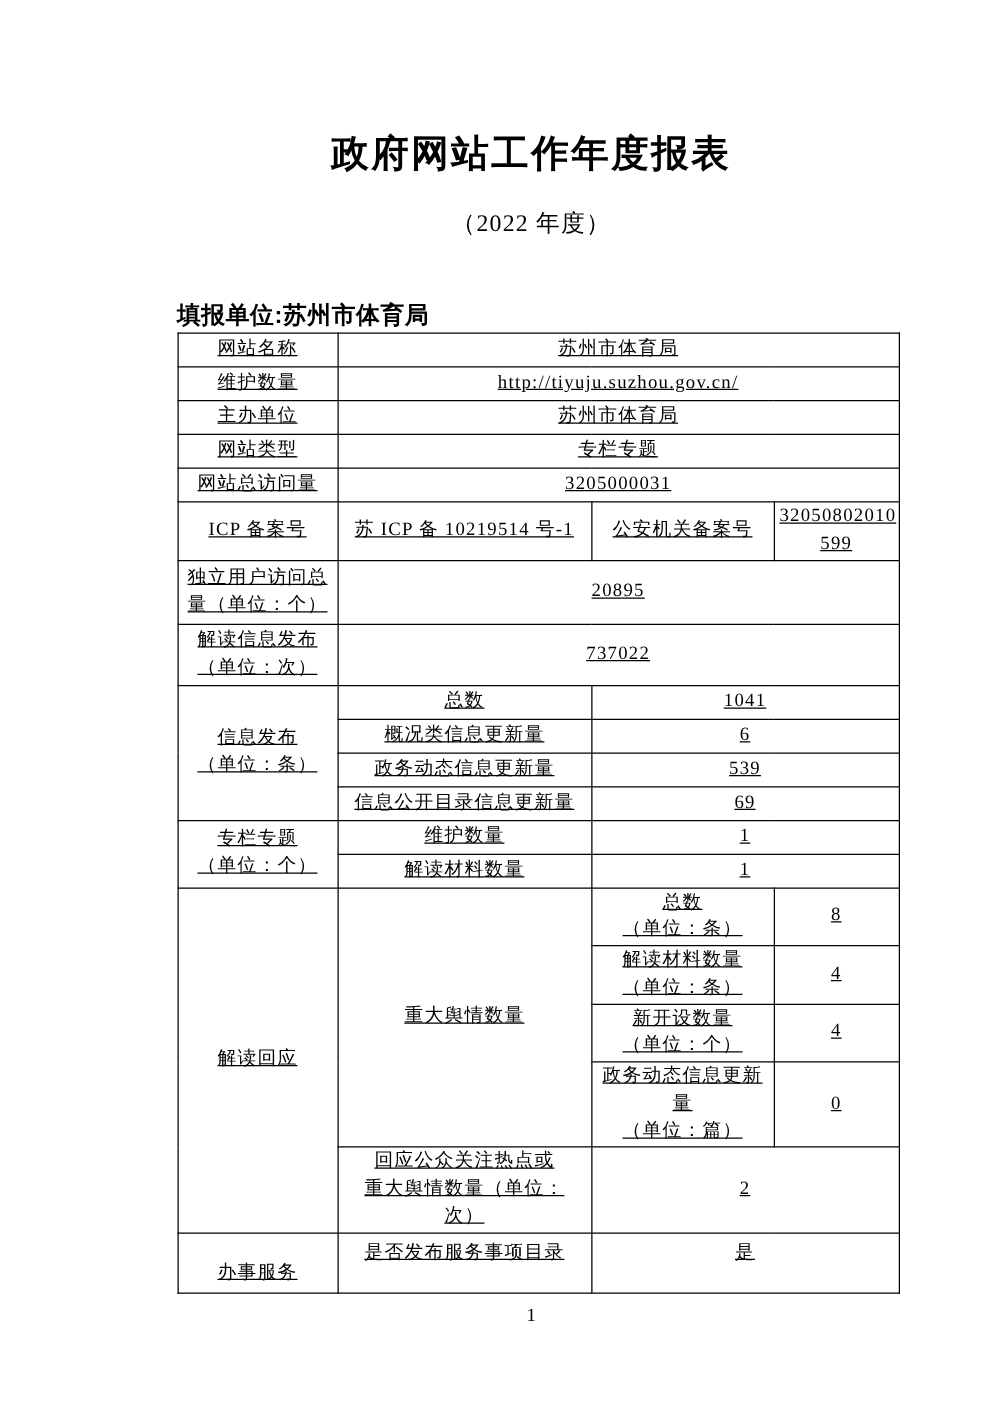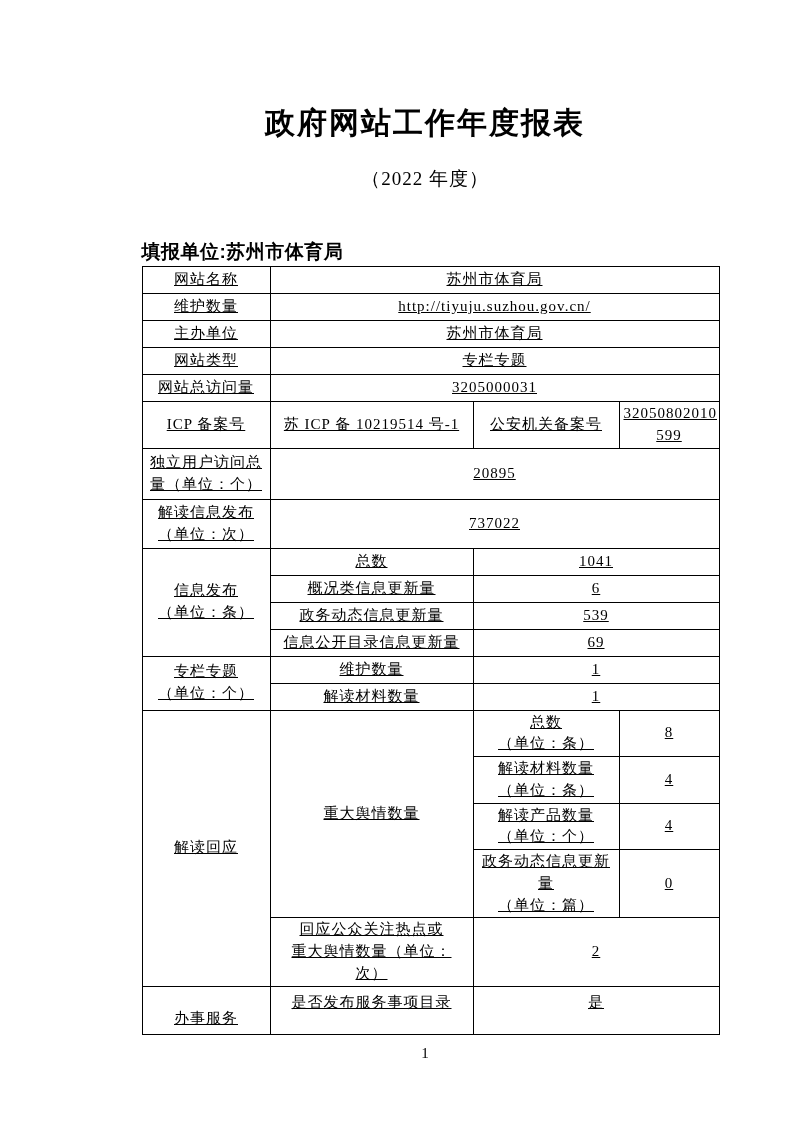--- a/index.html
+++ b/index.html
@@ -165,21 +165,21 @@
         <td>总数
 （单位：条）</td>
         <td>8</td>
       </tr>
       <tr style="height:46px">
         <td>解读材料数量
 （单位：条）</td>
         <td>4</td>
       </tr>
       <tr style="height:46px">
-        <td>解读产品数量
+        <td>新开设数量
 （单位：个）</td>
         <td>4</td>
       </tr>
       <tr style="height:47px">
         <td>政务动态信息更新量
 （单位：篇）</td>
         <td>0</td>
       </tr>
       <tr style="height:67px">
         <td>回应公众关注热点或

